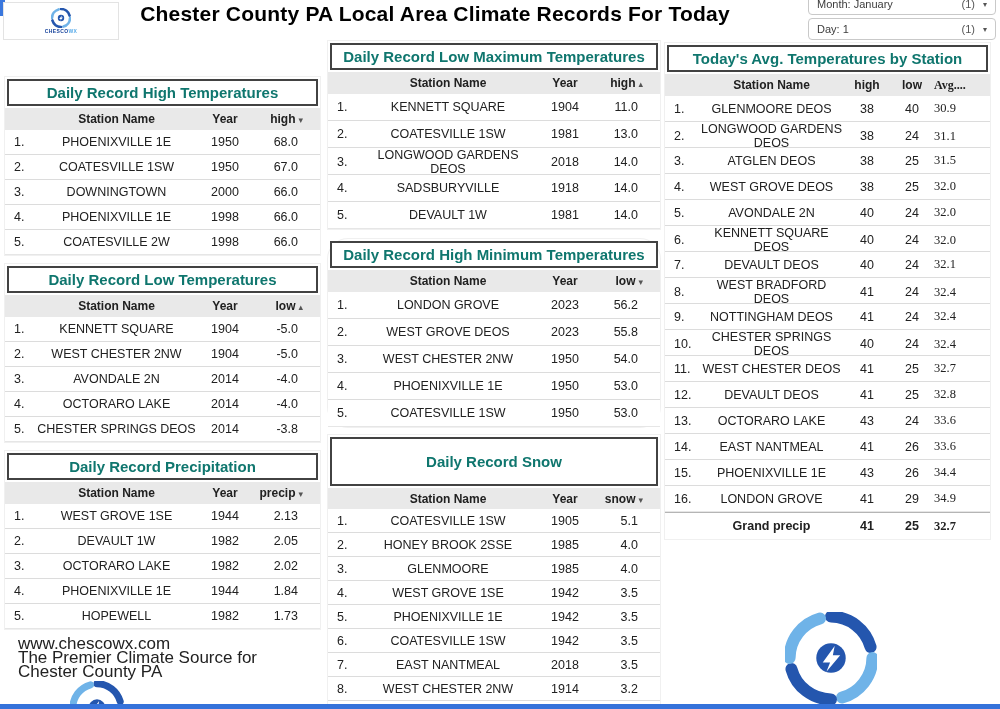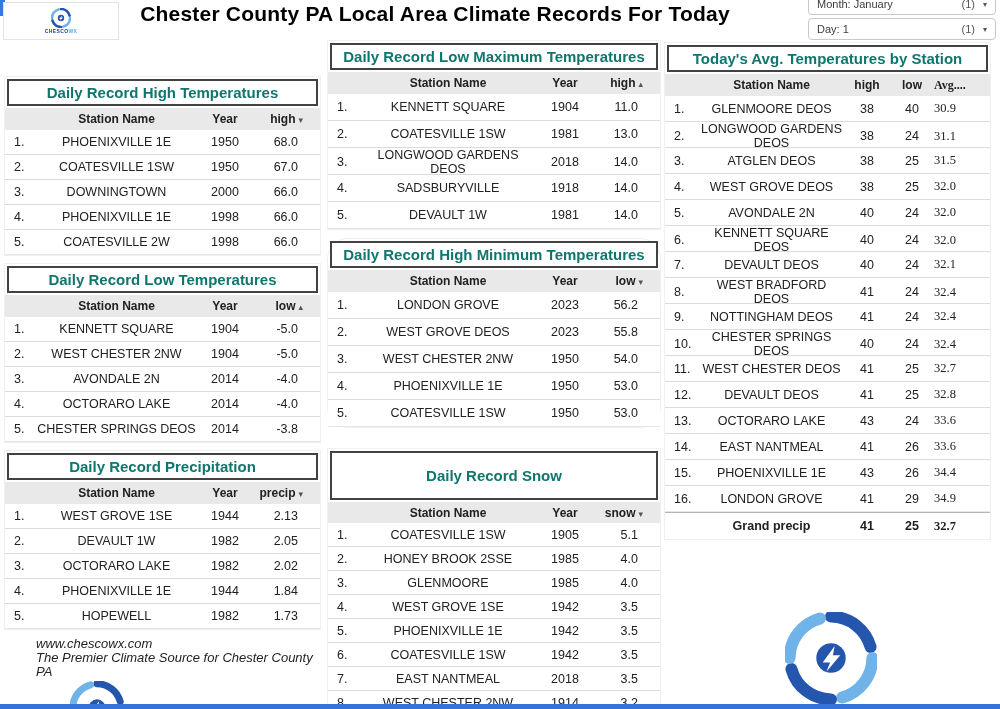--- a/index.html
+++ b/index.html
@@ -32,21 +32,21 @@
   .bottom-bar{position:absolute;left:0;bottom:0;width:1000px;height:5px;background:#3572da;}
   
   .col{position:absolute;}
   .col-left{left:4px;top:76px;width:317px;}
   .col-mid{left:327px;top:40px;width:334px;}
   .col-right{left:664px;top:42px;width:327px;}
   
   .table-card{background:#fff;border:1px solid #f0f0f0;}
   .col-left .table-card{margin-bottom:7px;}
   .col-mid .card-1{margin-bottom:8px;}
-  .col-mid .card-2{margin-bottom:20px;border-radius:21px;}
+  .col-mid .card-2{margin-bottom:6px;border-radius:21px;}
   .tbox{
     border:2px solid #424242;margin:2px;background:#fff;
     font-weight:bold;font-size:15px;text-align:center;padding:3px 0;color:#0f766e;
   }
   .snow .tbox{padding:14px 0;}
   .trow{display:grid;align-items:center;font-size:12.5px;}
   .g3{grid-template-columns:32px 1fr 58px 66px;}
   .g5{grid-template-columns:34px 1fr 46px 44px 56px;}
   .thead{background:#e9e9e9;font-weight:bold;font-size:12px;height:22px;}
   .snow .thead{height:21px;}
@@ -61,21 +61,21 @@
   .cell-year{text-align:center;}
   .cell-value{text-align:right;padding-right:22px;}
   .thead .cell-value{padding-right:17px;cursor:pointer;}
   .thead .cell-station,.thead .cell-year{cursor:pointer;text-align:center;}
   .arrow{font-weight:normal;font-size:9px;color:#555;margin-left:3px;font-style:normal;}
   .thead i{font-style:normal;}
   .cell-high,.cell-low{text-align:center;}
   .cell-avg{padding-right:4px;font-family:Liberation Serif, serif;}
   .grand{height:26px;font-weight:bold;border-top:1px solid #b5b5b5;}
   
-  .site-note{margin:6px 0 2px 32px;font-size:13px;line-height:14px;color:#222;font-style:italic;}
+  .site-note{margin:6px 0 2px 14px;font-size:17px;line-height:14px;color:#222;}
   .brand-logo{display:flex;flex-direction:column;align-items:center;width:150px;margin-left:18px;}
   .brand-text{font-weight:bold;letter-spacing:.5px;}
   .brand-dark{color:#16429b;}
   .brand-light{color:#55a9e8;}
   .right-brand{position:absolute;left:74px;top:570px;width:185px;display:flex;flex-direction:column;align-items:center;}
   .right-brand .brand-text{font-size:26px;letter-spacing:1px;}
   .hidden-defs{position:absolute;width:0;height:0;overflow:hidden;}
 </style>
 </head>
 <body>

